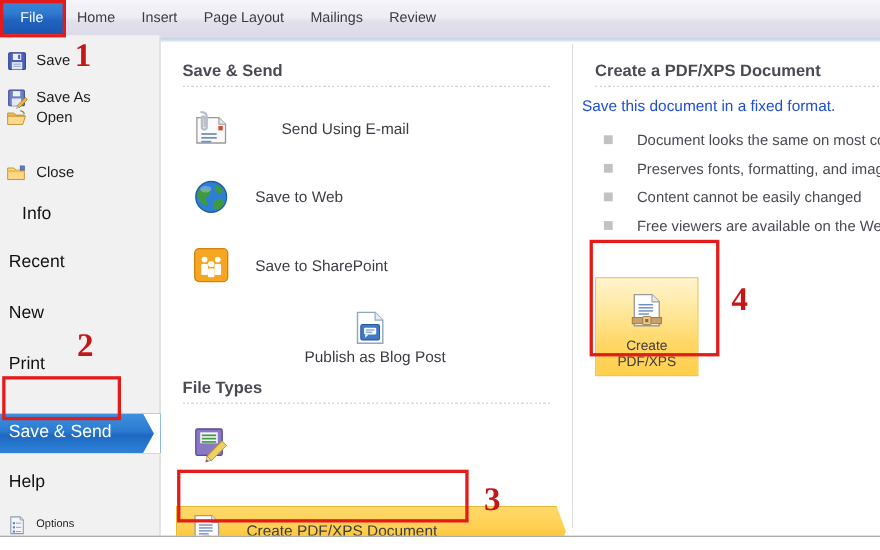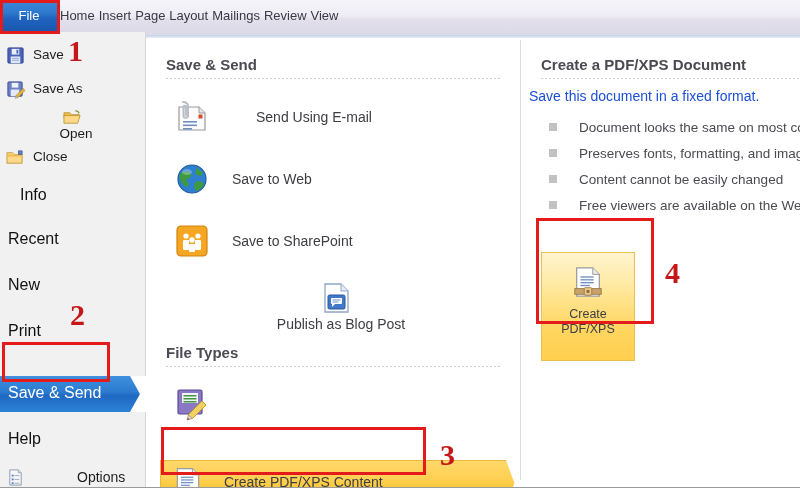--- a/index.html
+++ b/index.html
@@ -23,21 +23,21 @@
     border-bottom: 1px solid #b8c4d6;
   }
   .ribbon-bar::after {
     content: ""; position: absolute; left: 0; bottom: -3px;
     width: 800px; height: 3px;
     background: linear-gradient(to bottom,#bfd2e8,#e8eef6);
   }
   .tabs { position: absolute; left: 0; top: 0; height: 31px; display: flex; align-items: stretch; }
   .tab {
     display: flex; align-items: center; justify-content: center;
-    padding: 0 2px; height: 31px;
+    padding: 0 12px; height: 31px;
     font-size: 13px; color: #3a3a44; white-space: nowrap;
     cursor: default;
   }
   .tab.file-tab {
     color: #ffffff;
     background: linear-gradient(to bottom,#3b8ada 0%, #2f79cf 40%, #1f63bf 60%, #1a57ae 100%);
     width: 58px; padding: 0;
   }
 
   
@@ -48,21 +48,21 @@
     border-right: 1px solid #d6d6d6;
   }
   .sb-item {
     position: absolute; left: 0;
     display: flex; align-items: center;
     width: 146px; height: 30px;
     padding-left: 6px;
     font-size: 13.5px; color: #1d1d1d;
     white-space: nowrap;
   }
-  .sb-item.small { font-size: 14px; gap: 44px; }
+  .sb-item.small { font-size: 10px; }
   .sb-item.big { font-size: 16px; padding-left: 8px; color: #111; }
   .sb-ico {
     width: 19px; height: 19px; margin-right: 8px;
     flex: 0 0 19px; position: relative;
   }
   .sb-label { line-height: 1; }
 
   
   .sb-selected {
     position: absolute; left: 0; top: 344px;
@@ -126,21 +126,21 @@
   .bullet-row {
     display: flex; align-items: center; height: 26px;
     font-size: 13.5px; color: #4a4a52; white-space: nowrap;
   }
   .bullet-sq {
     width: 8px; height: 8px; background: #c2c2c2;
     flex: 0 0 8px; margin-right: 22px;
   }
   .create-btn {
     position: absolute; left: 20px; top: 220px;
-    width: 94px; height: 109px;
+    width: 94px; height: 90px;
     background: linear-gradient(to bottom,#fff4cf 0%,#ffe79a 35%,#ffd661 70%,#ffcf4d 100%);
     border: 1px solid #e8c24f;
     display: flex; flex-direction: column; align-items: center;
   }
   .create-btn .cb-ico { margin-top: 12px; width: 34px; height: 34px; position: relative; }
   .create-btn .cb-t1 { margin-top: 8px; font-size: 12.5px; color: #3d3d44; }
   .create-btn .cb-t2 { margin-top: 1px; font-size: 12.5px; color: #3d3d44; }
 
   
   .annot-box {
@@ -167,21 +167,20 @@
 <div id="app">
 
   <div class="ribbon-bar">
     <div class="tabs">
       <div class="tab file-tab">File</div>
       <div class="tab">Home</div>
       <div class="tab">Insert</div>
       <div class="tab">Page Layout</div>
       <div class="tab">Mailings</div>
       <div class="tab">Review</div>
-      <div class="tab">View</div>
     </div>
   </div>
 
   <div class="sidebar">
 
     <div class="sb-item" style="top:8px;">
       <span class="sb-ico">
         <svg class="ico-svg" viewBox="0 0 20 20">
           <rect x="2" y="2" width="16" height="16" rx="1" fill="#4a63b8"></rect>
           <rect x="2" y="2" width="16" height="16" rx="1" fill="none" stroke="#2e4291" stroke-width="1"></rect>
@@ -202,21 +201,21 @@
           <rect x="2" y="2" width="15" height="15" rx="1" fill="none" stroke="#364a96" stroke-width="1"></rect>
           <rect x="6" y="3" width="7" height="5" fill="#eef1fb"></rect>
           <rect x="5" y="10" width="9" height="7" fill="#e3e9f9"></rect>
           <path d="M10 17 L18 9 L20 11 L12 19 Z" fill="#e8b83a" stroke="#a8801c" stroke-width="0.7"></path>
           <path d="M9.5 19.5 L10.5 16.8 L12.2 18.6 Z" fill="#d8d8d8" stroke="#8a8a8a" stroke-width="0.5"></path>
         </svg>
       </span>
       <span class="sb-label">Save As</span>
     </div>
 
-    <div class="sb-item" style="top:76px;flex-direction:column;">
+    <div class="sb-item" style="top:60px;">
       <span class="sb-ico">
         <svg class="ico-svg" viewBox="0 0 20 20">
           <path d="M1 5 h6 l2 2 h8 v3 H1 Z" fill="#f0bc52" stroke="#b98a22" stroke-width="0.8"></path>
           <path d="M1 8 h17 l-2.5 8 H1 Z" fill="#fcd98a" stroke="#b98a22" stroke-width="0.8"></path>
           <path d="M13 3 a4 4 0 0 1 4 3" fill="none" stroke="#7f9a3c" stroke-width="1.2"></path>
         </svg>
       </span>
       <span class="sb-label">Open</span>
     </div>
 
@@ -378,21 +377,21 @@
           <path d="M23 3 v7 h7" fill="#e9e9e9" stroke="#9b9b9b" stroke-width="1"></path>
           <rect x="10" y="12" width="14" height="1.4" fill="#6f8fbf"></rect>
           <rect x="10" y="15" width="14" height="1.4" fill="#6f8fbf"></rect>
           <rect x="10" y="18" width="14" height="1.4" fill="#6f8fbf"></rect>
           <rect x="10" y="21" width="10" height="1.4" fill="#6f8fbf"></rect>
           <rect x="4" y="25" width="28" height="6" fill="#c9a26b" stroke="#9a7640" stroke-width="0.9"></rect>
           <rect x="14" y="24" width="8" height="8" rx="1" fill="#e8c88a" stroke="#9a7640" stroke-width="0.9"></rect>
           <rect x="16.5" y="26.5" width="3" height="3" fill="#8a6a38"></rect>
         </svg>
       </span>
-      <span class="mid-label" style="margin-left:20px;">Create PDF/XPS Content</span>
+      <span class="mid-label" style="margin-left:20px;">Create PDF/XPS Document</span>
     </div>
   </div>
 
   <div class="right">
     <div class="sec-head" style="left:20px; top:24px;">Create a PDF/XPS Document</div>
     <div class="sec-rule" style="left:20px; top:46px; width:270px;"></div>
 
     <div class="right-body">Save this document in a fixed format.</div>
 
     <div class="bullet-list">

